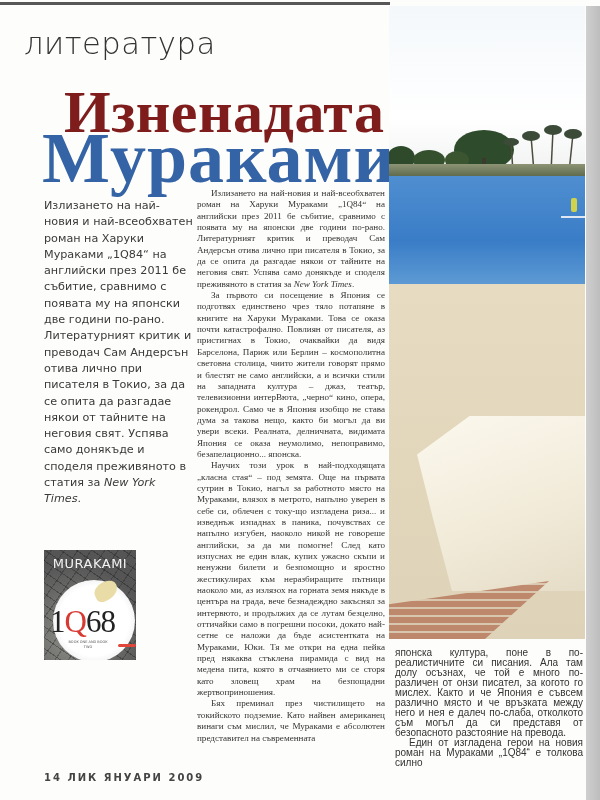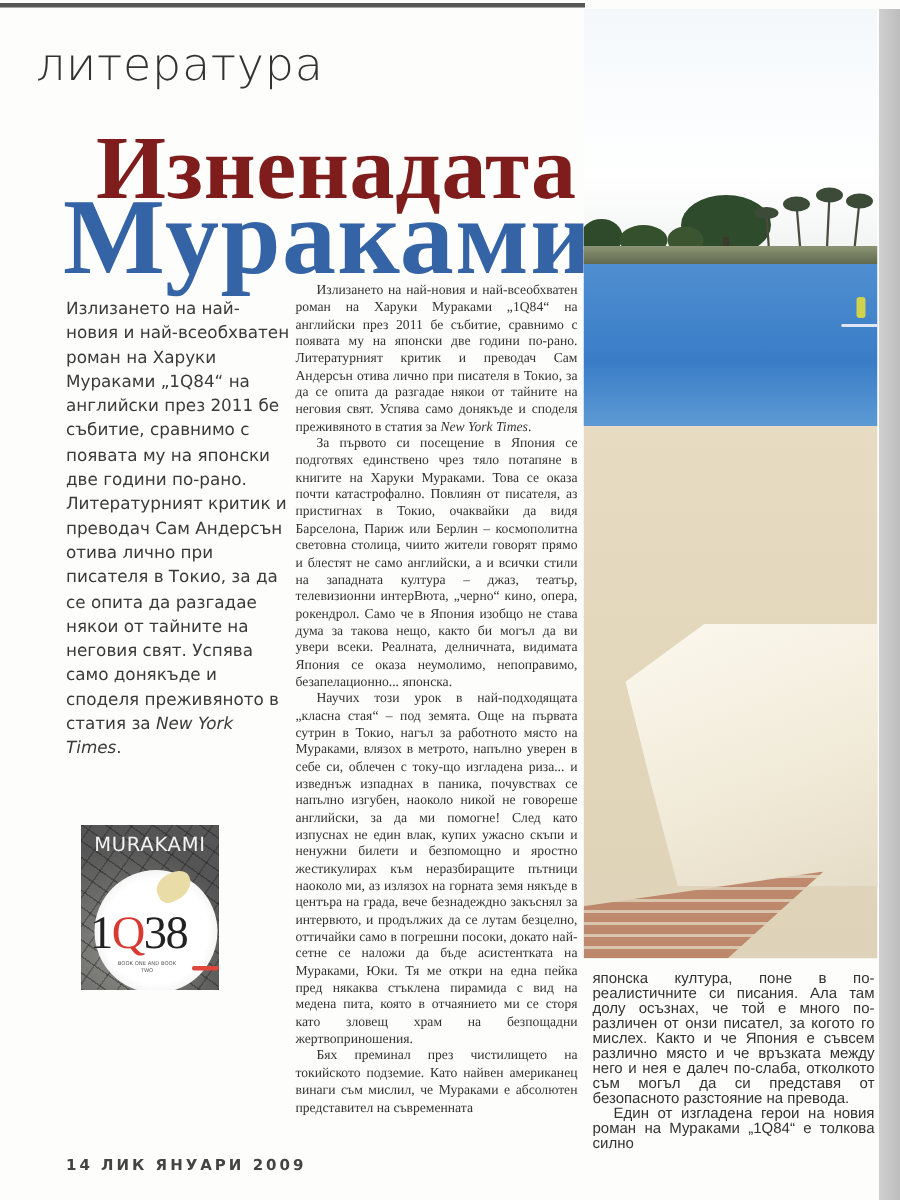--- a/index.html
+++ b/index.html
@@ -28,21 +28,21 @@
 
     .lead {
       position: absolute; left: 44px; top: 198px; width: 150px;
       font-family: "DejaVu Sans", sans-serif; font-size: 11.2px; line-height: 16.3px;
       color: #3a3a3a;
     }
     .lead i { font-style: italic; }
 
     .book-cover {
       position: absolute; left: 44px; top: 550px; width: 92px; height: 110px;
-      background: #6a6a68; overflow: hidden; margin-left: 10px;
+      background: #6a6a68; overflow: hidden;
     }
     .book-cover .cracks {
       position: absolute; inset: 0;
       background:
         repeating-linear-gradient(35deg, rgba(20,20,20,.35) 0 1px, transparent 1px 9px),
         repeating-linear-gradient(-55deg, rgba(20,20,20,.3) 0 1px, transparent 1px 11px),
         radial-gradient(circle at 30% 80%, #8a8a86, #555 70%);
     }
     .book-cover .author {
       position: absolute; top: 6px; left: 0; width: 100%; text-align: center;
@@ -138,21 +138,21 @@
   <span>Излизането на най-новия и най-всеобхватен роман на Харуки Мураками „1Q84“ на английски през 2011 бе събитие, сравнимо с появата му на японски две години по-рано. Литературният критик и преводач Сам Андерсън отива лично при писателя в Токио, за да се опита да разгадае някои от тайните на неговия свят. Успява само донякъде и споделя преживяното в статия за</span>
   <i>New York Times</i><span>.</span>
 </div>
 
 <div class="book-cover">
   <div class="cracks"></div>
   <div class="author">MURAKAMI</div>
   <div class="disc"></div>
   <div class="feather"></div>
   <div class="title">
-    <span>1</span><span class="q">Q</span><span>38</span>
+    <span>1</span><span class="q">Q</span><span>68</span>
   </div>
   <div class="sub">BOOK ONE AND BOOK TWO</div>
   <div class="moon"></div>
   <div class="red-mark" style="left:74px;top:94px;width:18px;"></div>
   <div class="red-mark" style="left:78px;top:124px;width:14px;"></div>
   <div class="red-mark" style="left:70px;top:138px;width:22px;"></div>
 </div>
 
 <div class="body-col">
   <p><span>Излизането на най-новия и най-всеобхватен роман на Харуки Мураками „1Q84“ на английски през 2011 бе събитие, сравнимо с появата му на японски две години по-рано. Литературният критик и преводач Сам Андерсън отива лично при писателя в Токио, за да се опита да разгадае някои от тайните на неговия свят. Успява само донякъде и споделя преживяното в статия за </span><i>New York Times</i><span>.</span></p>

